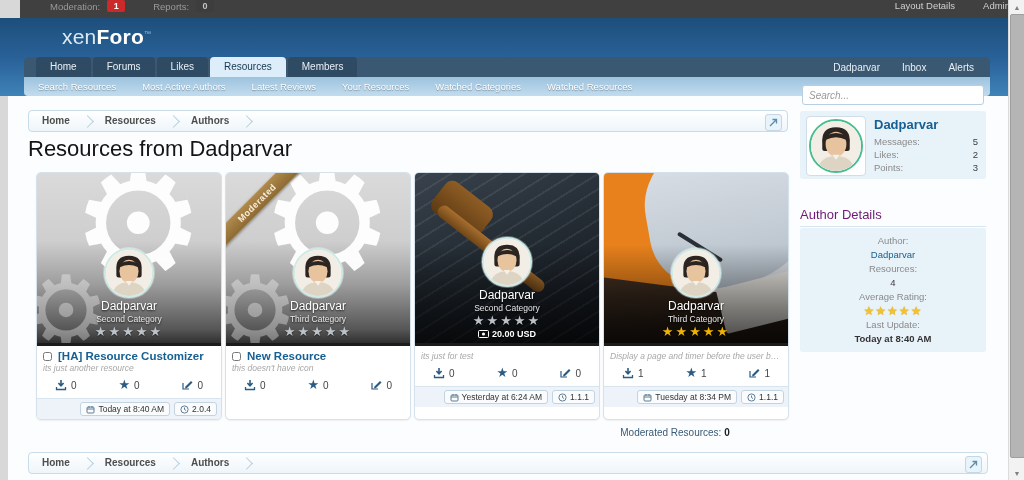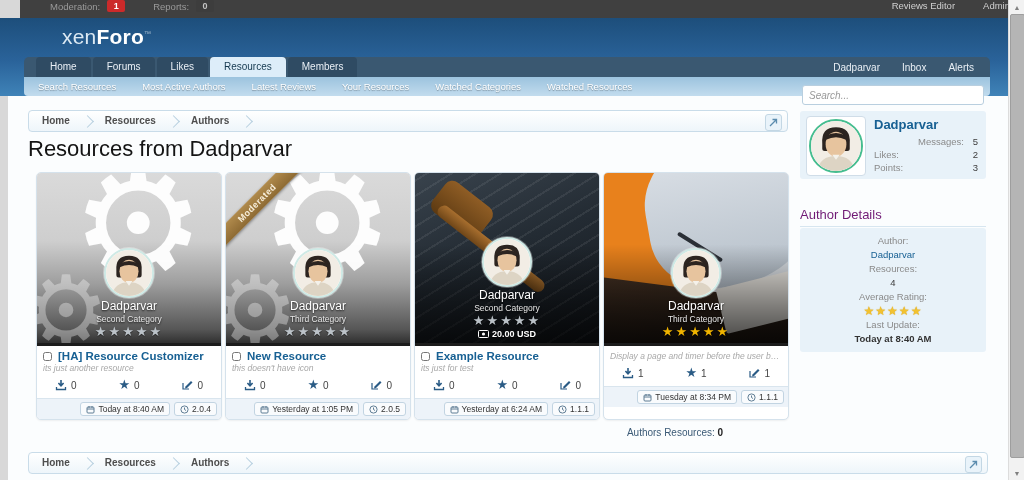--- a/index.html
+++ b/index.html
@@ -173,21 +173,21 @@
 
 <div id="admin-bar">
   <div class="abar-group">
     <span>Moderation:</span>
     <span class="badge red">1</span>
     <span class="gap"></span>
     <span>Reports:</span>
     <span class="badge gray">0</span>
   </div>
   <div class="abar-group">
-    <span class="abar-link">Reviews Editor</span>
+    <span class="abar-link">Layout Details</span>
     <span class="gap"></span>
     <span class="abar-link">Admin</span>
   </div>
 </div>
 
 <div id="header">
   <div id="logo">
     <span class="lx">xen</span><span class="lf">Foro</span><span class="tm">™</span>
   </div>
 </div>
@@ -342,36 +342,20 @@
       <span class="stat">
         <span class="ic">
             <svg width="12" height="12" viewBox="0 0 12 12">
               <path d="M2 4v6h6" stroke="currentColor" stroke-width="1.2" fill="none"></path>
               <path d="M4.5 7.5l5.5-5.5 1.5 1.5-5.5 5.5-2 .5z" fill="currentColor"></path>
             </svg>
           </span>
         <span>0</span>
       </span>
     </div>
-    <div class="card-footer">
-      <span class="chip">
-        <svg width="9" height="9" viewBox="0 0 9 9">
-            <rect x="1" y="2" width="7" height="6" rx="1" stroke="currentColor" fill="none"></rect>
-            <path d="M1 4h7M3 1v2M6 1v2" stroke="currentColor"></path>
-          </svg>
-        <span>Yesterday at 1:05 PM</span>
-      </span>
-      <span class="chip">
-        <svg width="9" height="9" viewBox="0 0 9 9">
-            <circle cx="4.5" cy="4.5" r="3.6" stroke="currentColor" fill="none"></circle>
-            <path d="M4.5 2.5v2l1.5 1" stroke="currentColor" fill="none"></path>
-          </svg>
-        <span>2.0.5</span>
-      </span>
-    </div>
   </div>
 
   <div class="card">
     <div class="card-image art-gavel">
       <div class="kb"></div>
       <div class="gavel-head"></div>
       <div class="gavel-handle"></div>
       <div class="shade"></div>
       <div class="card-id">
         <span class="avatar-ring">
@@ -385,24 +369,20 @@
         <span class="price">
           <svg width="11" height="8" viewBox="0 0 11 8">
               <rect x="0.5" y="0.5" width="10" height="7" rx="1" stroke="#fff" fill="none"></rect>
               <circle cx="5.5" cy="4" r="1.6" fill="#fff"></circle>
             </svg>
           <span>20.00 USD</span>
         </span>
       </div>
     </div>
     <div class="card-info">
-      <div class="title-row">
-        <input type="checkbox" class="cb" style="">
-        <span class="res-title">Example Resource</span>
-      </div>
       <div class="res-tagline">its just for test</div>
     </div>
     <div class="card-stats">
       <span class="stat">
         <span class="ic">
             <svg width="12" height="12" viewBox="0 0 12 12">
               <path d="M6 1v5.2M3.4 4L6 6.8 8.6 4" stroke="currentColor" stroke-width="1.6" fill="none"></path>
               <path d="M1.5 8v2.5h9V8" stroke="currentColor" stroke-width="1.3" fill="none"></path>
             </svg>
           </span>
@@ -507,21 +487,21 @@
 
 <div id="user-panel">
   <div id="user-avatar-box">
     <div id="user-avatar">
         <svg viewBox="0 0 40 40">
           <use href="#avatar"></use>
         </svg>
       </div>
   </div>
   <div id="user-name">Dadparvar</div>
-  <div class="ustat" style="top:25px;margin-left:44px;">
+  <div class="ustat" style="top:25px;">
     <span class="ul">Messages:</span>
     <span class="uv">5</span>
   </div>
   <div class="ustat" style="top:38px;">
     <span class="ul">Likes:</span>
     <span class="uv">2</span>
   </div>
   <div class="ustat" style="top:51px;">
     <span class="ul">Points:</span>
     <span class="uv">3</span>
@@ -543,21 +523,21 @@
     <span class="al">Average Rating:</span>
     <span class="av gstars">★★★★★</span>
   </div>
   <div class="arow">
     <span class="al">Last Update:</span>
     <span class="av bold">Today at 8:40 AM</span>
   </div>
 </div>
 
 <div id="selected-line">
-  <span>Authors Resources:</span>
+  <span>Moderated Resources:</span>
   <b>0</b>
 </div>
 
 <div class="breadcrumb" id="breadcrumb-bottom">
   <span class="crumb">Home</span>
   <span class="crumb-sep"></span>
   <span class="crumb">Resources</span>
   <span class="crumb-sep"></span>
   <span class="crumb">Authors</span>
   <span class="crumb-sep"></span>

